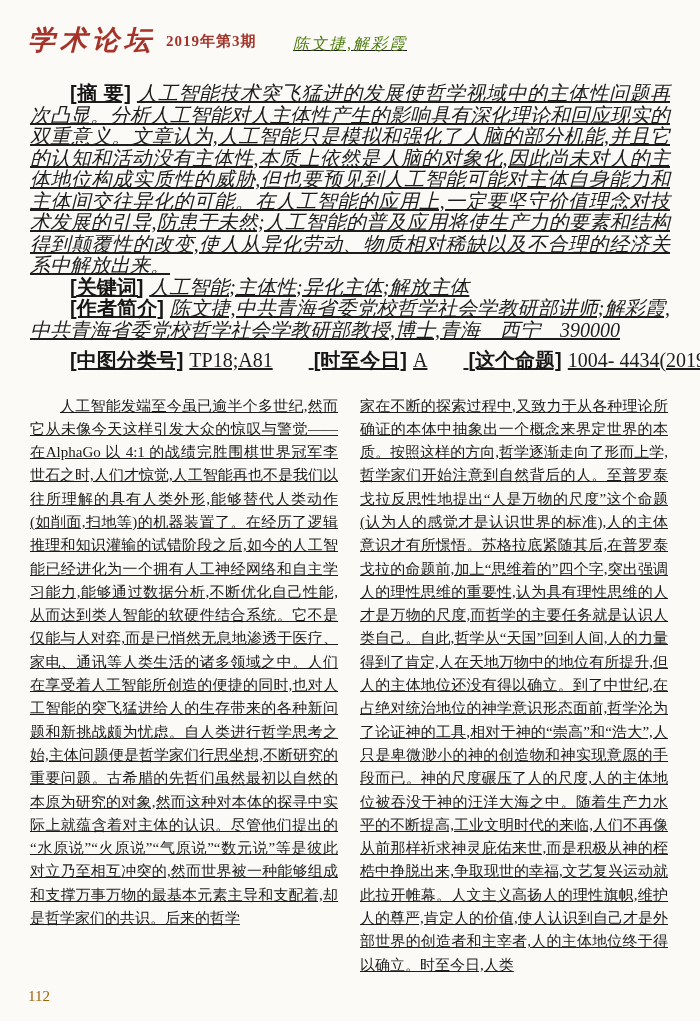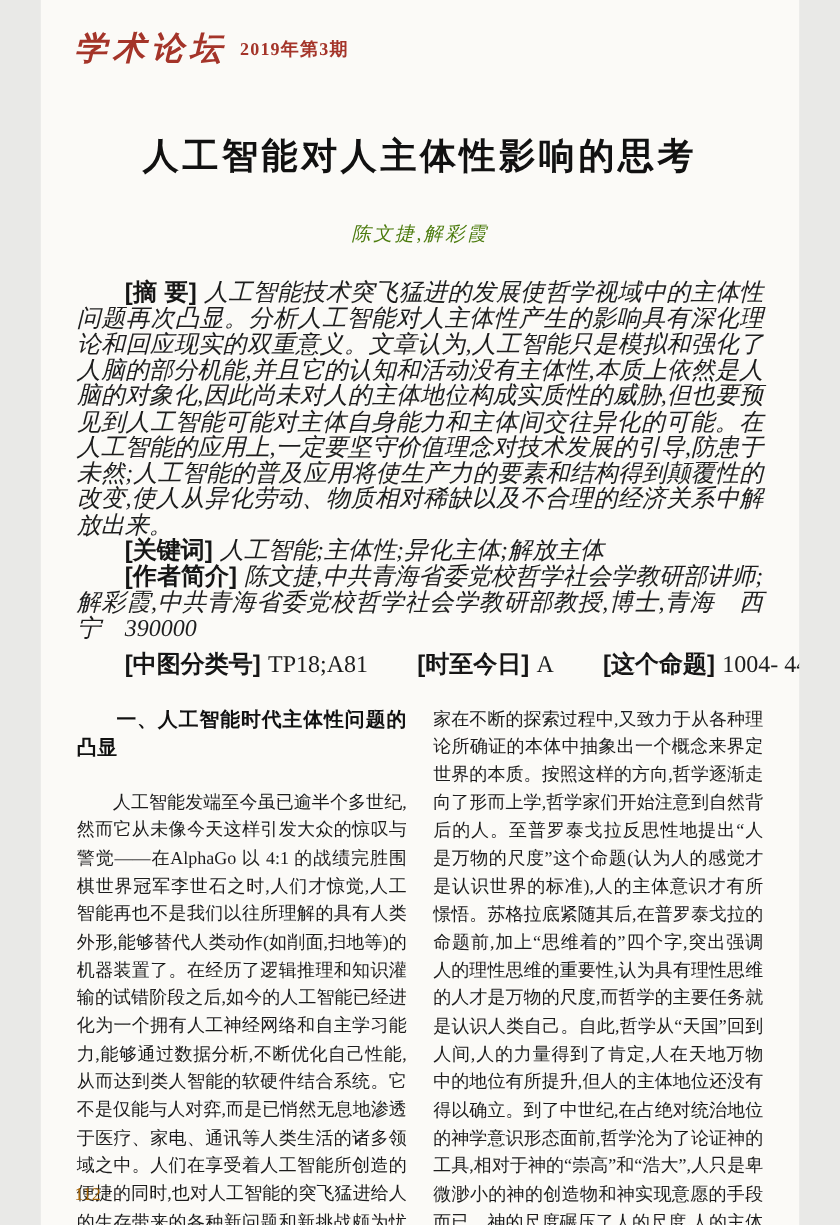--- a/index.html
+++ b/index.html
@@ -1,25 +1,26 @@
 <!DOCTYPE html>
 <html lang="zh"><head>
 <meta charset="utf-8">
 <style>
   html,body{margin:0;padding:0;}
   body{background:#e9e9e7;}
   .page{
     position:relative;
-    width:632px;height:1021px;
+    width:700px;height:1021px;
     margin:0 auto;
     background:#fbfaf7;
     color:#1d1d1d;
     font-family:"Liberation Serif",serif;
     overflow:hidden;
     box-sizing:border-box;
+    text-decoration:underline;
   }
   
   .masthead{position:absolute;top:22px;left:28px;white-space:nowrap;color:#a43429;}
   .masthead .logo{
     font-family:"DejaVu Serif",serif;
     font-style:italic;font-weight:bold;
     font-size:27px;letter-spacing:5px;
   }
   .masthead .issue{
     font-size:15px;font-weight:bold;margin-left:10px;
@@ -64,41 +65,39 @@
 </style>
 </head>
 <body>
 
 <div class="page">
 
   <header class="masthead">
     <span class="logo">学术论坛</span><span class="issue">2019年第3期</span>
   </header>
 
-  <h1 class="title">人工智能对人主体性影响的思考</h1>
 
   <div class="authors">陈文捷,解彩霞</div>
 
   <section class="meta">
     <p><span class="lab">[摘  要]</span><span class="kai">人工智能技术突飞猛进的发展使哲学视域中的主体性问题再次凸显。分析人工智能对人主体性产生的影响具有深化理论和回应现实的双重意义。文章认为,人工智能只是模拟和强化了人脑的部分机能,并且它的认知和活动没有主体性,本质上依然是人脑的对象化,因此尚未对人的主体地位构成实质性的威胁,但也要预见到人工智能可能对主体自身能力和主体间交往异化的可能。在人工智能的应用上,一定要坚守价值理念对技术发展的引导,防患于未然;人工智能的普及应用将使生产力的要素和结构得到颠覆性的改变,使人从异化劳动、物质相对稀缺以及不合理的经济关系中解放出来。</span></p>
 
     <p><span class="lab">[关键词]</span><span class="kai">人工智能;主体性;异化主体;解放主体</span></p>
 
     <p><span class="lab">[作者简介]</span><span class="kai">陈文捷,中共青海省委党校哲学社会学教研部讲师;解彩霞,中共青海省委党校哲学社会学教研部教授,博士,青海　西宁　390000</span></p>
 
     <p class="clc-row">
       <span class="clc-pair"><span class="lab">[中图分类号]</span><span class="clc-val">TP18;A81</span></span>
       <span class="clc-pair"><span class="lab">[时至今日]</span><span class="clc-val">A</span></span>
       <span class="clc-pair"><span class="lab">[这个命题]</span><span class="clc-val">1004- 4434(2019)03- 0112 -06</span></span>
     </p>
   </section>
 
   <section class="columns">
     <div class="col">
-      <h2>一、人工智能时代主体性问题的凸显</h2>
       <p class="indent">人工智能发端至今虽已逾半个多世纪,然而它从未像今天这样引发大众的惊叹与警觉——在AlphaGo 以 4:1 的战绩完胜围棋世界冠军李世石之时,人们才惊觉,人工智能再也不是我们以往所理解的具有人类外形,能够替代人类动作(如削面,扫地等)的机器装置了。在经历了逻辑推理和知识灌输的试错阶段之后,如今的人工智能已经进化为一个拥有人工神经网络和自主学习能力,能够通过数据分析,不断优化自己性能,从而达到类人智能的软硬件结合系统。它不是仅能与人对弈,而是已悄然无息地渗透于医疗、家电、通讯等人类生活的诸多领域之中。人们在享受着人工智能所创造的便捷的同时,也对人工智能的突飞猛进给人的生存带来的各种新问题和新挑战颇为忧虑。自人类进行哲学思考之始,主体问题便是哲学家们行思坐想,不断研究的重要问题。古希腊的先哲们虽然最初以自然的本原为研究的对象,然而这种对本体的探寻中实际上就蕴含着对主体的认识。尽管他们提出的“水原说”“火原说”“气原说”“数元说”等是彼此对立乃至相互冲突的,然而世界被一种能够组成和支撑万事万物的最基本元素主导和支配着,却是哲学家们的共识。后来的哲学</p>
     </div>
     <div class="col">
       <p>家在不断的探索过程中,又致力于从各种理论所确证的本体中抽象出一个概念来界定世界的本质。按照这样的方向,哲学逐渐走向了形而上学,哲学家们开始注意到自然背后的人。至普罗泰戈拉反思性地提出“人是万物的尺度”这个命题(认为人的感觉才是认识世界的标准),人的主体意识才有所憬悟。苏格拉底紧随其后,在普罗泰戈拉的命题前,加上“思维着的”四个字,突出强调人的理性思维的重要性,认为具有理性思维的人才是万物的尺度,而哲学的主要任务就是认识人类自己。自此,哲学从“天国”回到人间,人的力量得到了肯定,人在天地万物中的地位有所提升,但人的主体地位还没有得以确立。到了中世纪,在占绝对统治地位的神学意识形态面前,哲学沦为了论证神的工具,相对于神的“崇高”和“浩大”,人只是卑微渺小的神的创造物和神实现意愿的手段而已。神的尺度碾压了人的尺度,人的主体地位被吞没于神的汪洋大海之中。随着生产力水平的不断提高,工业文明时代的来临,人们不再像从前那样祈求神灵庇佑来世,而是积极从神的桎梏中挣脱出来,争取现世的幸福,文艺复兴运动就此拉开帷幕。人文主义高扬人的理性旗帜,维护人的尊严,肯定人的价值,使人认识到自己才是外部世界的创造者和主宰者,人的主体地位终于得以确立。时至今日,人类</p>
     </div>
   </section>
 
   <div class="pageno">112</div>
 
 </div>

